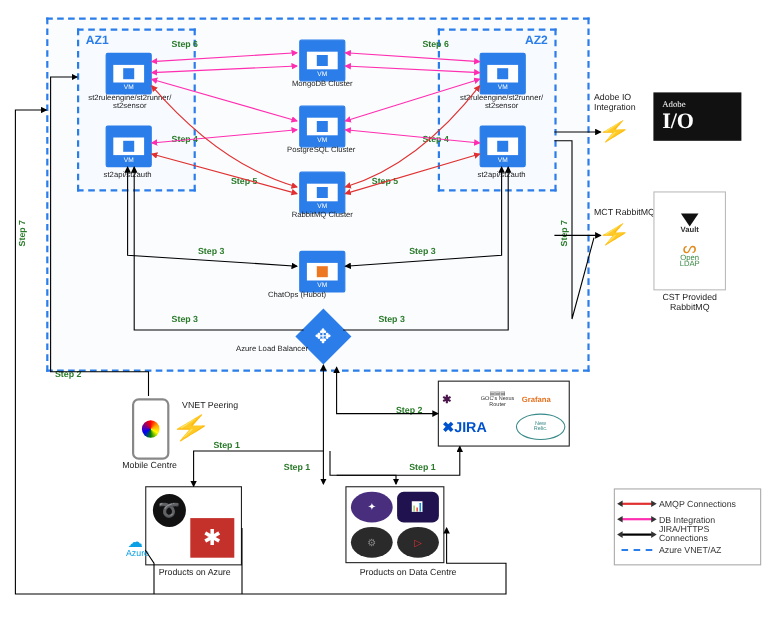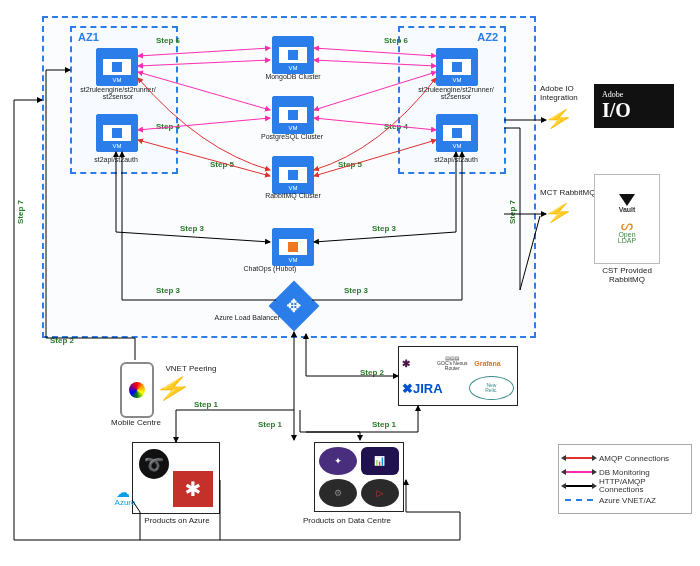--- a/index.html
+++ b/index.html
@@ -289,21 +289,21 @@
   <div style="position:absolute;left:116px;top:484px;color:#0aa0e6;font-size:14px;">☁</div>
   <div class="caption" style="left:108px; top:498px; width:34px; color:#0aa0e6;">Azure</div>
   <div class="caption" style="left:134px; top:516px; width:86px;">Products on Azure</div>
 
   <div class="box-outline" style="left:314px; top:442px; width:90px; height:70px; display:grid; grid-template-columns:1fr 1fr; grid-template-rows:1fr 1fr; padding:4px; gap:4px; box-sizing:border-box;">
     <div style="background:#4a2e7e;border-radius:50%;display:flex;align-items:center;justify-content:center;color:#fff;">✦</div>
     <div style="background:#20124f;border-radius:6px;display:flex;align-items:center;justify-content:center;color:#fff;">📊</div>
     <div style="background:#2a2a2a;border-radius:50%;display:flex;align-items:center;justify-content:center;color:#888;">⚙</div>
     <div style="background:#2a2a2a;border-radius:50%;display:flex;align-items:center;justify-content:center;color:#e03030;">▷</div>
   </div>
-  <div class="caption" style="left:292px; top:516px; width:110px;">Products on Data Centre</div>
+  <div class="caption" style="left:316px; top:516px; width:110px;">Products on Data Centre</div>
 
   <div class="box-outline" style="left:398px; top:346px; width:120px; height:60px; padding:3px; box-sizing:border-box;">
     <div style="display:flex;gap:2px;height:26px;align-items:center;">
       <div style="flex:1;font-size:10px;color:#4a154b;font-weight:bold;">✱</div>
       <div style="flex:1.4;font-size:5px;text-align:center;line-height:1;">▤▤▤<br><span style="white-space:pre-line;">GOC's Nexus
 Router</span></div>
       <div style="flex:1.4;color:#e57322;font-size:7px;font-weight:bold;">Grafana</div>
     </div>
     <div style="display:flex;gap:2px;height:24px;align-items:center;justify-content:center;">
       <div style="flex:1.5;color:#0052cc;font-size:13px;font-weight:bold;">✖<span>JIRA</span></div>
@@ -335,25 +335,25 @@
   </div>
   <div class="caption" style="left:584px; top:266px; width:86px;">CST Provided RabbitMQ</div>
 
   <div class="legend-box" style="left:558px; top:444px; width:120px;">
     <div class="legend-row">
       <div class="legend-line" style="border-color:#e03030;"></div>
       <span>AMQP Connections</span>
     </div>
     <div class="legend-row">
       <div class="legend-line" style="border-color:#ff2db0;"></div>
-      <span>DB Monitoring</span>
+      <span>DB Integration</span>
     </div>
     <div class="legend-row">
       <div class="legend-line" style="border-color:#000;"></div>
-      <span style="white-space:pre-line;line-height:1;">HTTP/AMQP
+      <span style="white-space:pre-line;line-height:1;">JIRA/HTTPS
 Connections</span>
     </div>
     <div class="legend-row">
       <div class="legend-line legend-dashed" style="border-color:#2b7de9;"></div>
       <span>Azure VNET/AZ</span>
     </div>
   </div>
 
   <svg width="700" height="566" style="position:absolute;left:0;top:0;pointer-events:none;">
     <defs>

